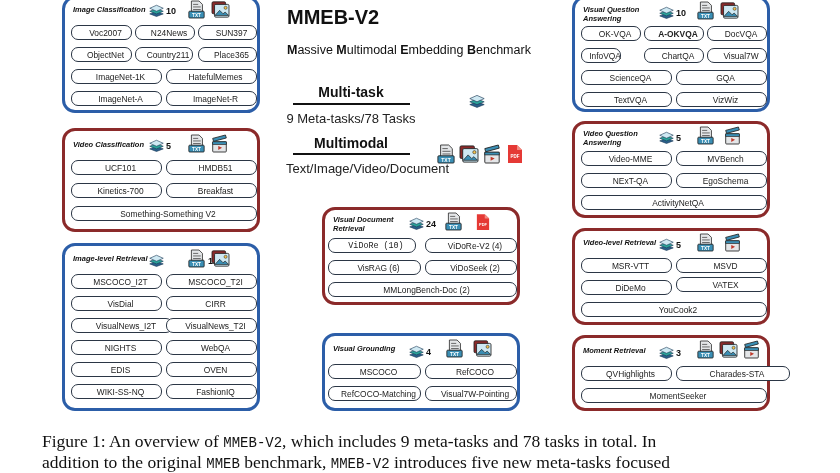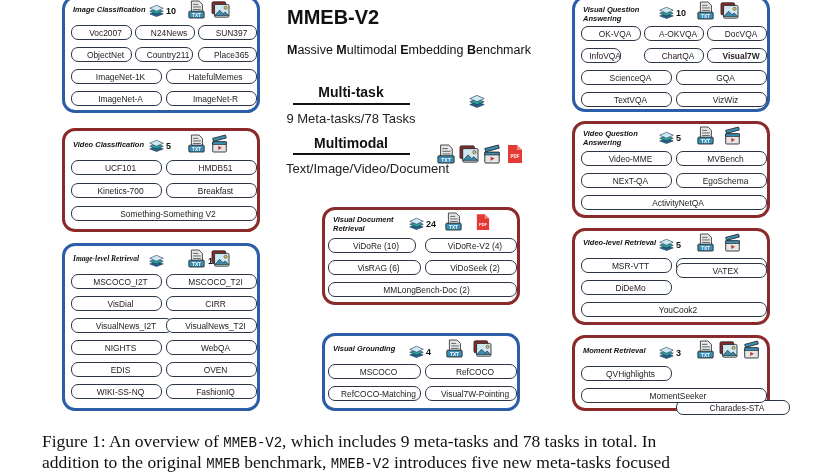--- a/index.html
+++ b/index.html
@@ -103,21 +103,21 @@
       </svg>
   </div>
   <div class="chip" style="left:6px;top:29px;width:91px;">UCF101</div>
   <div class="chip" style="left:101px;top:29px;width:91px;">HMDB51</div>
   <div class="chip" style="left:6px;top:52px;width:91px;">Kinetics-700</div>
   <div class="chip" style="left:101px;top:52px;width:91px;">Breakfast</div>
   <div class="chip" style="left:6px;top:75px;width:186px;">Something-Something V2</div>
 </div>
 
 <div class="panel blue" style="left:62px;top:243px;width:198px;height:168px;">
-  <div class="ptitle" style="top:8px;font-family:Liberation Serif, serif;">Image-level Retrieval</div>
+  <div class="ptitle" style="top:8px;">Image-level Retrieval</div>
   <div class="pcount" style="left:84px;top:7px;gap:44px;">
     <svg width="15" height="15">
         <use href="#sym-layers"></use>
       </svg>
     <span>12</span>
   </div>
   <div class="picons" style="left:123px;top:3px;">
     <svg width="17" height="19">
         <use href="#sym-text"></use>
       </svg>
@@ -181,21 +181,21 @@
     <span>24</span>
   </div>
   <div class="picons" style="left:120px;top:2px;gap:14px;">
     <svg width="17" height="19">
         <use href="#sym-text"></use>
       </svg>
     <svg width="14" height="18">
         <use href="#sym-pdf"></use>
       </svg>
   </div>
-  <div class="chip" style="left:3px;top:28px;width:88px;">ViDoRe (10)</div>
+  <div class="chip" style="left:3px;top:28px;width:88px;font-family:Liberation Mono, monospace;">ViDoRe (10)</div>
   <div class="chip" style="left:100px;top:28px;width:92px;">ViDoRe-V2 (4)</div>
   <div class="chip" style="left:3px;top:50px;width:93px;">VisRAG (6)</div>
   <div class="chip" style="left:100px;top:50px;width:92px;">ViDoSeek (2)</div>
   <div class="chip" style="left:3px;top:72px;width:189px;">MMLongBench-Doc (2)</div>
 </div>
 
 <div class="panel blue" style="left:322px;top:333px;width:198px;height:78px;">
   <div class="ptitle" style="top:8px;">Visual Grounding</div>
   <div class="pcount" style="left:84px;top:8px;">
     <svg width="15" height="15">
@@ -230,25 +230,25 @@
   </div>
   <div class="picons" style="left:122px;top:2px;">
     <svg width="17" height="19">
         <use href="#sym-text"></use>
       </svg>
     <svg width="19" height="17">
         <use href="#sym-image"></use>
       </svg>
   </div>
   <div class="chip" style="left:6px;top:27px;width:60px;">OK-VQA</div>
-  <div class="chip" style="left:69px;top:27px;width:60px;">A-OKVQA</div>
+  <div class="chip" style="left:69px;top:27px;width:60px;font-weight:bold;">A-OKVQA</div>
   <div class="chip" style="left:132px;top:27px;width:60px;">DocVQA</div>
   <div class="chip" style="left:6px;top:49px;width:40px;">InfoVQA</div>
   <div class="chip" style="left:69px;top:49px;width:60px;">ChartQA</div>
-  <div class="chip" style="left:132px;top:49px;width:60px;font-weight:bold;">Visual7W</div>
+  <div class="chip" style="left:132px;top:49px;width:60px;">Visual7W</div>
   <div class="chip" style="left:6px;top:71px;width:91px;">ScienceQA</div>
   <div class="chip" style="left:101px;top:71px;width:91px;">GQA</div>
   <div class="chip" style="left:6px;top:93px;width:91px;">TextVQA</div>
   <div class="chip" style="left:101px;top:93px;width:91px;">VizWiz</div>
 </div>
 
 <div class="panel red" style="left:572px;top:121px;width:198px;height:97px;">
   <div class="ptitle" style="top:5px;">
     <div>Video Question</div>
     <div>Answering</div>
@@ -286,21 +286,21 @@
     <svg width="17" height="19">
         <use href="#sym-text"></use>
       </svg>
     <svg width="17" height="19">
         <use href="#sym-video"></use>
       </svg>
   </div>
   <div class="chip" style="left:6px;top:27px;width:91px;">MSR-VTT</div>
   <div class="chip" style="left:101px;top:27px;width:91px;">MSVD</div>
   <div class="chip" style="left:6px;top:49px;width:91px;">DiDeMo</div>
-  <div class="chip" style="left:101px;top:32px;width:91px;">VATEX</div>
+  <div class="chip" style="left:101px;top:46px;width:91px;">VATEX</div>
   <div class="chip" style="left:6px;top:71px;width:186px;">YouCook2</div>
 </div>
 
 <div class="panel red" style="left:572px;top:335px;width:198px;height:76px;">
   <div class="ptitle" style="top:8px;">Moment Retrieval</div>
   <div class="pcount" style="left:84px;top:7px;">
     <svg width="15" height="15">
         <use href="#sym-layers"></use>
       </svg>
     <span>3</span>
@@ -310,20 +310,20 @@
         <use href="#sym-text"></use>
       </svg>
     <svg width="19" height="17">
         <use href="#sym-image"></use>
       </svg>
     <svg width="17" height="19">
         <use href="#sym-video"></use>
       </svg>
   </div>
   <div class="chip" style="left:6px;top:28px;width:91px;">QVHighlights</div>
-  <div class="chip" style="left:101px;top:28px;width:114px;margin-top:34px;">Charades-STA</div>
+  <div class="chip" style="left:101px;top:28px;width:114px;">Charades-STA</div>
   <div class="chip" style="left:6px;top:50px;width:186px;">MomentSeeker</div>
 </div>
 
 <div class="caption">
   <div><span>Figure 1: An overview of </span><span class="mono">MMEB-V2</span><span>, which includes 9 meta-tasks and 78 tasks in total.  In</span></div>
   <div><span>addition to the original </span><span class="mono">MMEB</span><span> benchmark, </span><span class="mono">MMEB-V2</span><span> introduces five new meta-tasks focused</span></div>
 </div>
 
 </body></html>

